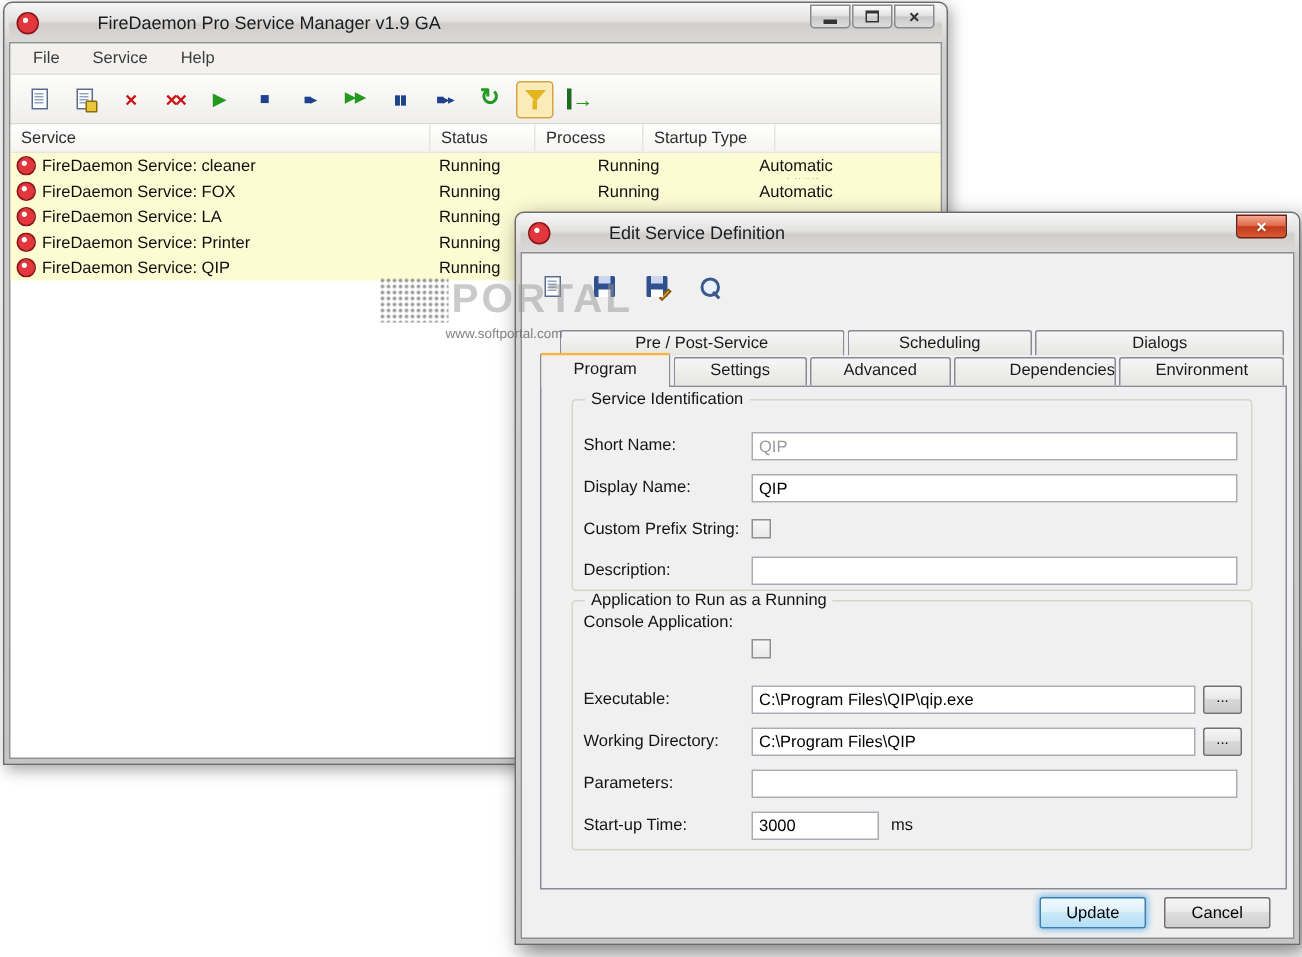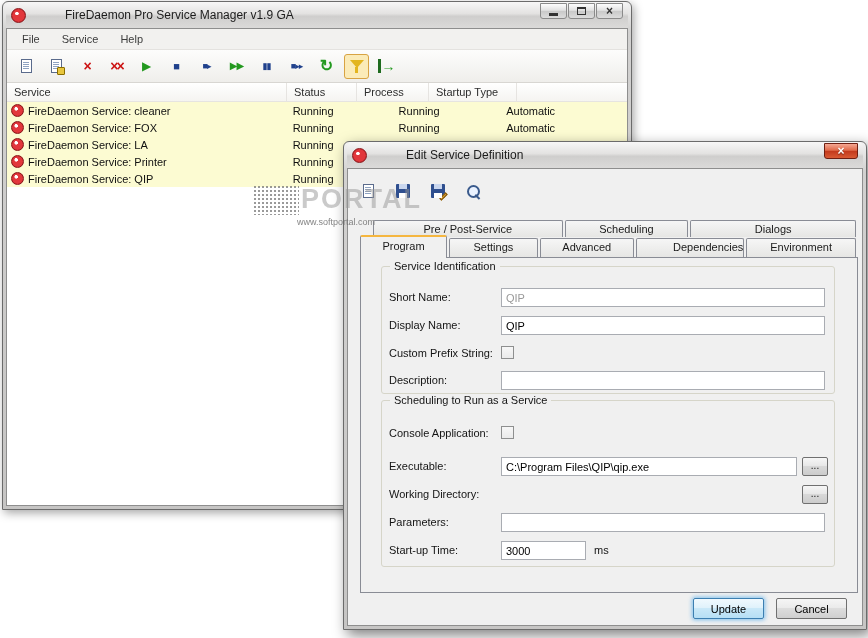--- a/index.html
+++ b/index.html
@@ -333,30 +333,31 @@
           <input class="fld" style="left: 119px; top: 49px; width: 324px;" value="QIP">
 
           <span class="lbl" style="left:7px; top:80px;">Custom Prefix String:</span>
           <span class="cb" style="left:119px; top:79px;"></span>
 
           <span class="lbl" style="left:7px; top:107px;">Description:</span>
           <input class="fld" style="left: 119px; top: 104px; width: 324px;" value="">
         </div>
 
         <div class="group g2">
-          <span class="group-title">Scheduling to Run as a Service</span>
-
-          <span class="lbl" style="left:7px; top:26px;">Console Application:</span>
+          <span class="group-title">Application to Run as a Running</span>
+
+          <span class="lbl" style="left:7px; top:8px;">Console Application:</span>
           <span class="cb" style="left:119px; top:25px;"></span>
 
           <span class="lbl" style="left:7px; top:59px;">Executable:</span>
           <input class="fld" style="left: 119px; top: 56px; width: 296px;" value="C:\Program Files\QIP\qip.exe">
           <span class="browse" style="left:420px; top:56px;">...</span>
 
           <span class="lbl" style="left:7px; top:87px;">Working Directory:</span>
+          <input class="fld" style="left: 119px; top: 84px; width: 296px;" value="C:\Program Files\QIP">
           <span class="browse" style="left:420px; top:84px;">...</span>
 
           <span class="lbl" style="left:7px; top:115px;">Parameters:</span>
           <input class="fld" style="left: 119px; top: 112px; width: 324px;" value="">
 
           <span class="lbl" style="left:7px; top:143px;">Start-up Time:</span>
           <input class="fld" style="left: 119px; top: 140px; width: 85px;" value="3000">
           <span class="unit" style="left:212px; top:143px;">ms</span>
         </div>
 

